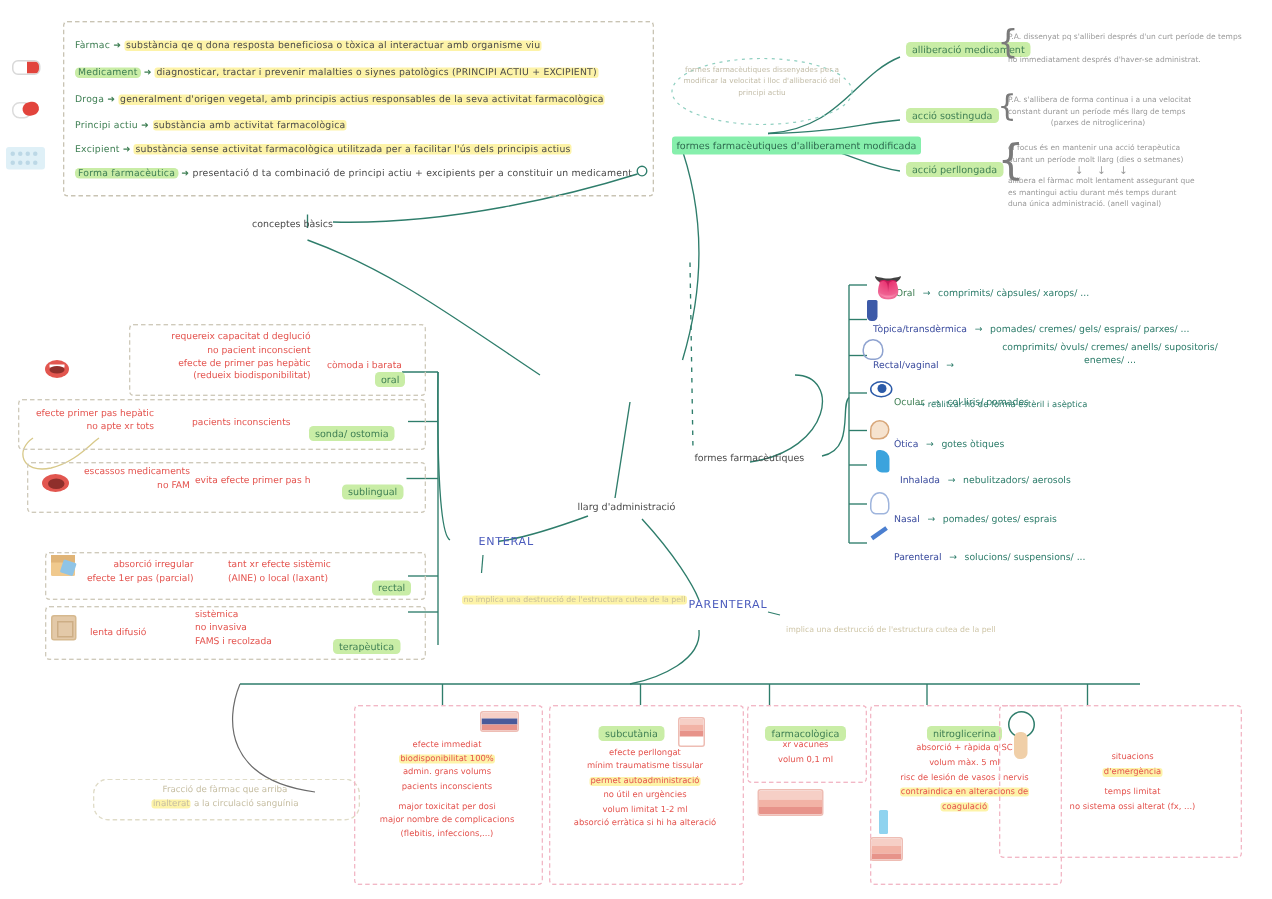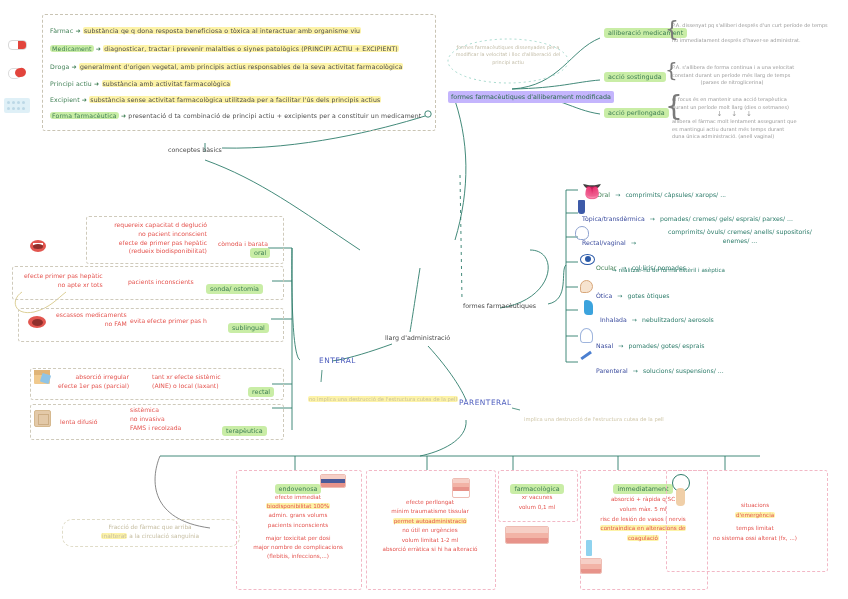--- a/index.html
+++ b/index.html
@@ -18,21 +18,21 @@
   .t{font-size:6.2px;line-height:1.05;letter-spacing:.15px;}
   .green{color:#3f7f54;}
   .blue{color:#3b4c9e;}
   .teal{color:#2e7d6b;}
   .dark{color:#4a4a4a;}
   .cen{text-align:center;}
 
   
   .hl-green{background:#c9eda6;border-radius:3px;padding:0 2px;}
   .hl-yellow{background:#fdf3a8;border-radius:2px;padding:0 1px;}
-  .hl-yellow-box{background:#c4b5fd;border-radius:2px;padding:2px 3px;}
+  .hl-yellow-box{background:#86efac;border-radius:2px;padding:2px 3px;}
 
   
   .dash{position:absolute;border:1px dashed #c9c4b4;border-radius:3px;}
   .dash-pink{position:absolute;border:1px dashed #f2b8c6;border-radius:3px;}
   .dash-grey{position:absolute;border:1px dashed #cfcabb;border-radius:3px;}
 
   .center-node{
     font-size:9.5px;letter-spacing:1.1px;color:#5a4a52;
     background:#f9d7e3;border-radius:12px;padding:5px 14px;
   }
@@ -394,40 +394,40 @@
     <span class="badge">terapèutica</span>
   </div>
 
   <div class="dash" style="left:62px;top:519px;width:176px;height:26px;border-color:#e0dcc8;border-radius:10px;"></div>
   <div class="node cen" style="left:66px;top:523px;width:168px;font-size:5.8px;color:#c6bea2;line-height:1.5;">
     <div>Fracció de fàrmac que arriba</div>
     <div><span class="hl-yellow">inalterat</span><span> a la circulació sanguínia</span></div>
   </div>
 
   <div class="dash-pink" style="left:236px;top:470px;width:124px;height:118px;"></div>
-  <div class="node cen" style="left:236px;top:476px;width:124px;">
-    <span class="badge">endovenosa</span>
-  </div>
   <div class="ico skin" style="left:320px;top:474px;">
     <div class="l1"></div>
       <div class="l2" style="background:#4a5a9a;"></div>
       <div class="l3"></div>
   </div>
   <div class="node cen rowtext" style="left:236px;top:493px;width:124px;font-size:5.6px;line-height:1.65;">
     <div>efecte immediat</div>
     <div><span class="hl-yellow">biodisponibilitat 100%</span></div>
     <div>admin. grans volums</div>
     <div>pacients inconscients</div>
     <div style="height:4px"></div>
     <div>major toxicitat per dosi</div>
     <div>major nombre de complicacions</div>
     <div>(flebitis, infeccions,...)</div>
   </div>
 
   <div class="dash-pink" style="left:366px;top:470px;width:128px;height:118px;"></div>
+  <div class="node cen" style="left:366px;top:476px;width:110px;">
+    <span class="badge">subcutània</span>
+  </div>
   <div class="ico skin" style="left:452px;top:478px;width:16px;height:18px;">
     <div class="l1"></div>
       <div class="l2"></div>
       <div class="l3"></div>
   </div>
   <div class="node cen rowtext" style="left:366px;top:498px;width:128px;font-size:5.6px;line-height:1.68;">
     <div>efecte perllongat</div>
     <div>mínim traumatisme tissular</div>
     <div><span class="hl-yellow">permet autoadministració</span></div>
     <div>no útil en urgències</div>
@@ -444,21 +444,21 @@
     <div>volum 0,1 ml</div>
   </div>
   <div class="ico skin" style="left:505px;top:526px;width:42px;height:16px;">
     <div class="l1" style="height:6px"></div>
       <div class="l2" style="height:5px"></div>
       <div class="l3" style="height:5px"></div>
   </div>
 
   <div class="dash-pink" style="left:580px;top:470px;width:126px;height:118px;"></div>
   <div class="node cen" style="left:580px;top:476px;width:126px;">
-    <span class="badge">immediatament</span>
+    <span class="badge">nitroglicerina</span>
   </div>
   <div class="node cen rowtext" style="left:580px;top:495px;width:126px;font-size:5.6px;line-height:1.75;">
     <div>absorció + ràpida q SC</div>
     <div>volum màx. 5 ml</div>
     <div>risc de lesión de vasos i nervis</div>
     <div><span class="hl-yellow">contraindica en alteracions de</span></div>
     <div><span class="hl-yellow">coagulació</span></div>
   </div>
   <div class="ico" style="left:586px;top:540px;">
     <div style="width:6px;height:16px;background:#8fd3ef;border-radius:1px;"></div>

